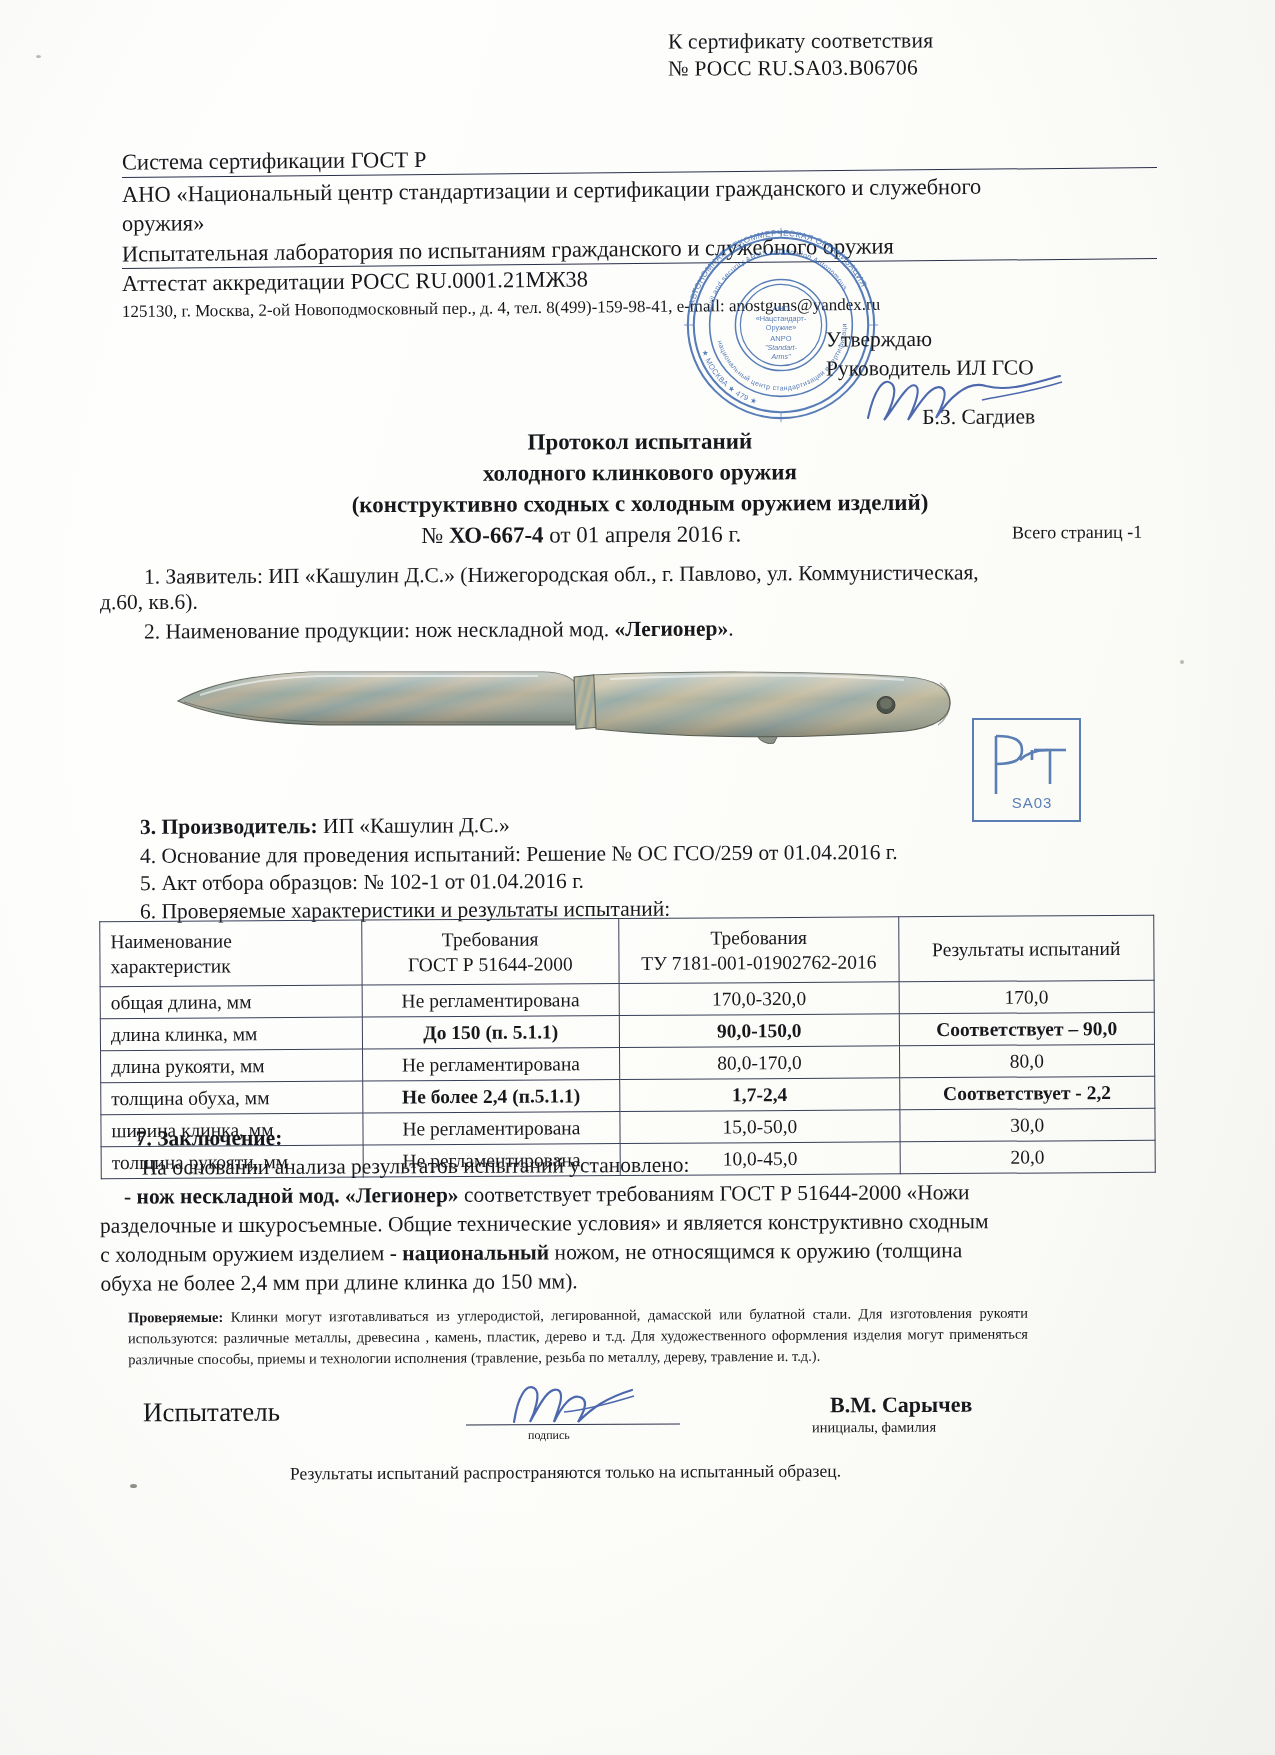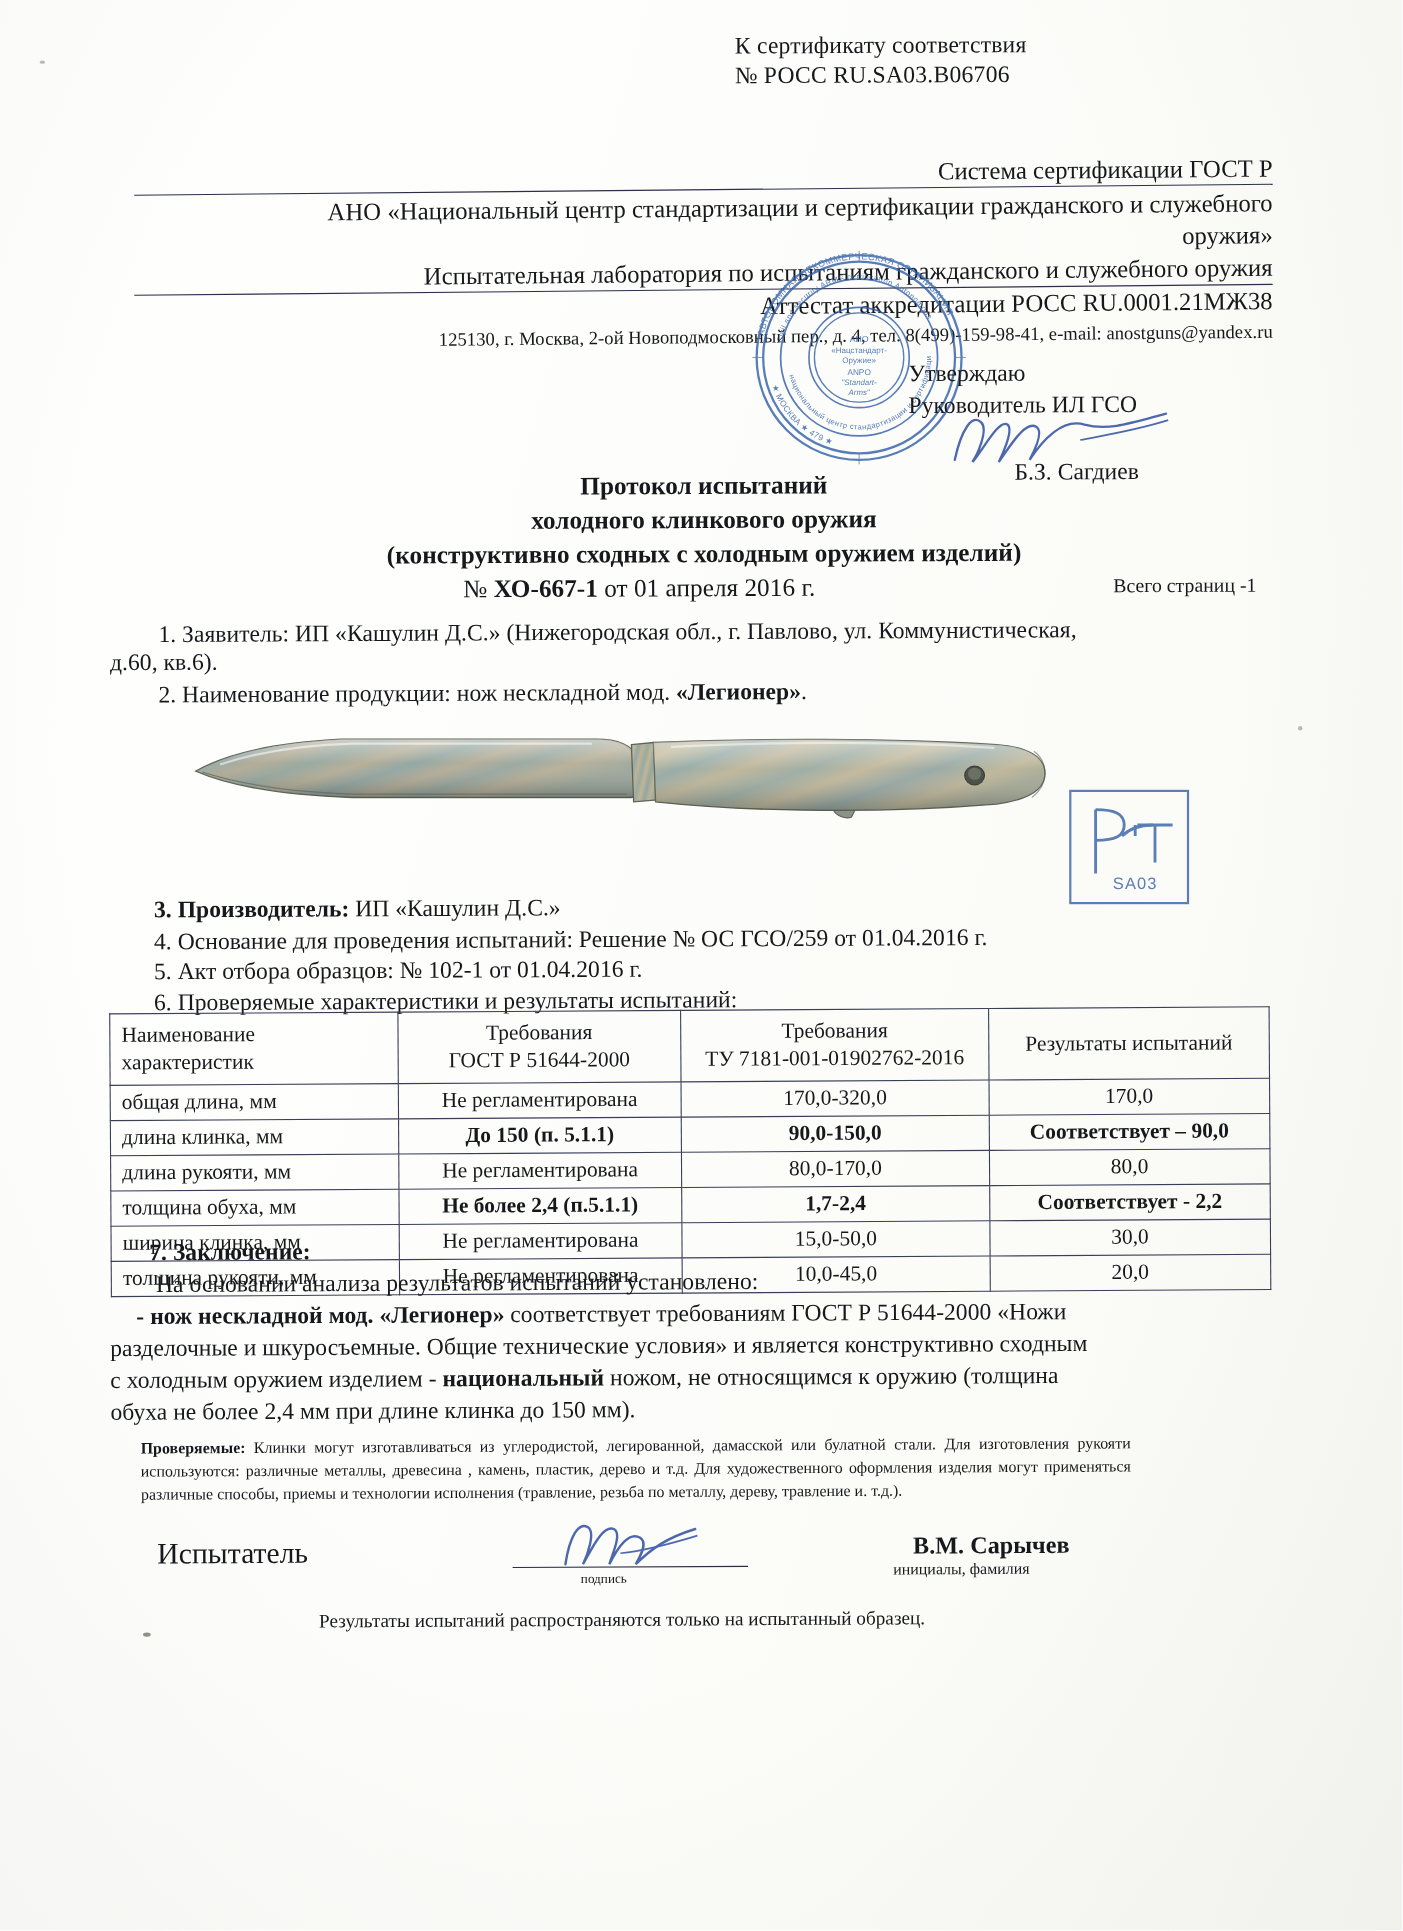--- a/index.html
+++ b/index.html
@@ -35,21 +35,21 @@
     line-height:27px;
     letter-spacing:.2px;
     transform:rotate(-0.25deg);
   }
 
   
   .org{
     position:absolute;
     left:122px; top:143px;
     width:1035px;
-    text-align:right;
+    text-align:left;
     font-size:22.5px;
     line-height:29px;
   }
   .org .l1{transform:rotate(-0.5deg);}
   .org .rule{
     border-bottom:1.3px solid #2b2f4a;
     width:100%;
     margin:0;
     height:0;
     transform:rotate(-0.55deg);
@@ -68,21 +68,21 @@
   
   .approve{
     position:absolute;
     left:826px; top:325px;
     font-size:21.5px;
     line-height:29px;
     transform:rotate(-0.3deg);
   }
   .approve .name{
     margin-left:96px;
-    margin-top:32px;
+    margin-top:20px;
     white-space:nowrap;
   }
 
   
   .proto{
     position:absolute;
     left:150px; top:426px;
     width:980px;
     text-align:center;
     font-weight:bold;
@@ -304,21 +304,21 @@
              C56,36 70,12 80,18 C88,23 76,44 74,48 C86,30 104,10 124,16 C146,22 168,14 198,6" fill="none" stroke="#2f4fa0" stroke-width="2.1" stroke-linecap="round"></path>
     <path d="M120,30 C140,26 168,22 200,12" fill="none" stroke="#2f4fa0" stroke-width="1.6"></path>
   </svg>
 
   <div class="proto">
     <div>Протокол испытаний</div>
     <div>холодного клинкового оружия</div>
     <div>(конструктивно сходных  с холодным оружием изделий)</div>
     <div class="num">
       <span class="pages">Всего страниц -1</span>
-      <span>№ </span><b>ХО-667-1</b><span> от 01 апреля 2016 г.</span>
+      <span>№ </span><b>ХО-667-4</b><span> от 01 апреля 2016 г.</span>
     </div>
   </div>
 
   <div class="item" style="left:144px; top:560px; width:1010px;">
     <span>1. Заявитель:  ИП «Кашулин Д.С.»   (Нижегородская обл., г. Павлово,  ул. Коммунистическая,</span>
   </div>
   <div class="item" style="left:100px; top:588px;">
     <span>д.60, кв.6).</span>
   </div>
   <div class="item" style="left:144px; top:616px;">

